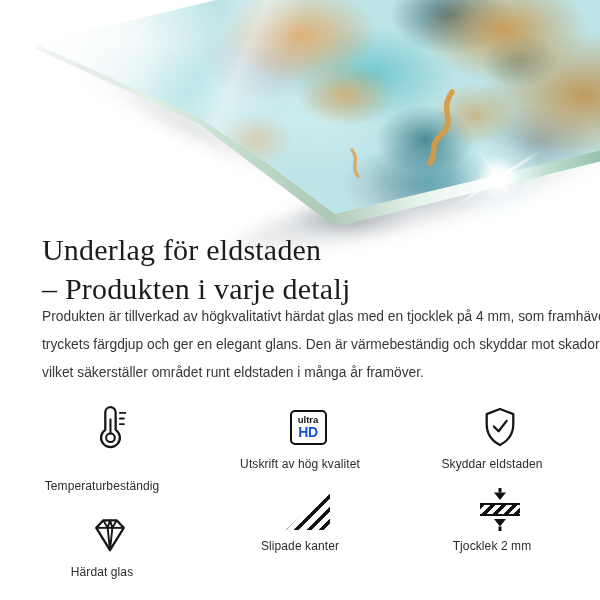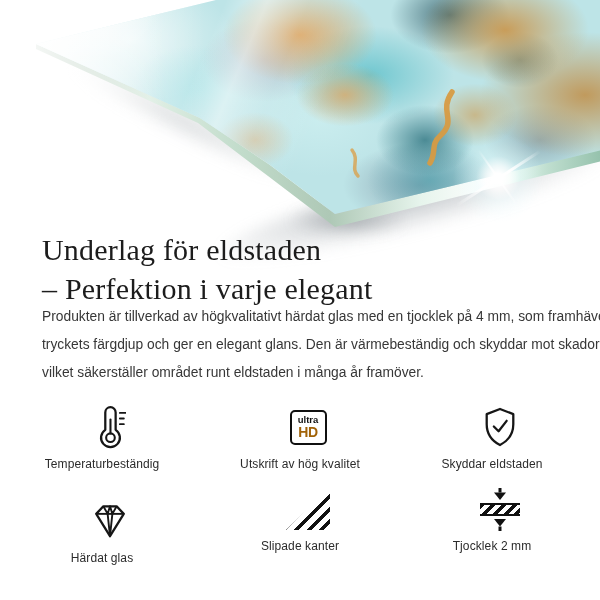--- a/index.html
+++ b/index.html
@@ -76,27 +76,27 @@
     font-family:"Liberation Serif",serif;font-weight:400;
     font-size:30px;line-height:38.5px;color:#1c1c1c;letter-spacing:.2px;}
   .para{position:absolute;left:42px;top:303px;font-size:13.8px;line-height:28px;
     color:#373737;white-space:nowrap;}
 
   
   .feature{position:absolute;width:180px;display:flex;flex-direction:column;
     align-items:center;}
   .icon-box{height:46px;display:flex;align-items:center;justify-content:center;margin-left:16px;}
   .feat-label{margin-top:7px;font-size:12px;color:#2b2b2b;letter-spacing:.1px;}
-  .f1{left:12px;top:404px;} .f2{left:210px;top:404px;} .f3{left:402px;top:404px;}
-  .f4{left:12px;top:498px;} .f5{left:210px;top:486px;text-align:right;} .f6{left:402px;top:486px;}
+  .f1{left:12px;top:404px;gap:22px;} .f2{left:210px;top:404px;} .f3{left:402px;top:404px;}
+  .f4{left:12px;top:512px;} .f5{left:210px;top:486px;text-align:right;} .f6{left:402px;top:486px;}
 
   .uhd-box{width:33px;height:31px;border:2.5px solid #101010;border-radius:5px;
     display:flex;flex-direction:column;align-items:center;justify-content:center;}
   .uhd-top{font-size:9.5px;font-weight:700;line-height:10px;color:#101010;}
-  .uhd-bottom{font-size:14px;font-weight:800;line-height:14px;color:#a16207;letter-spacing:-.3px;}
+  .uhd-bottom{font-size:14px;font-weight:800;line-height:14px;color:#1d4ed8;letter-spacing:-.3px;}
 
   .stripes{width:44px;height:42px;
     background:repeating-linear-gradient(135deg,#111 0 3.6px,transparent 3.6px 8.8px);
     clip-path:polygon(0 100%,100% 0,100% 100%);}
 
   .thick{display:flex;flex-direction:column;align-items:center;}
   .thick-bar{width:40px;height:9px;border-top:2.6px solid #111;border-bottom:2.6px solid #111;
     background:repeating-linear-gradient(135deg,#111 0 3.4px,transparent 3.4px 7.6px);
     margin:2px 0;}
 </style>
@@ -117,21 +117,21 @@
       <path d="M352 150 C360 160 350 168 358 176" fill="none" stroke="#d9a14e" stroke-width="3.5" stroke-linecap="round" opacity=".8"></path>
     </svg>
     <div class="left-fade"></div>
     <div class="sparkle"></div>
   </div>
 
   <div class="content">
 
     <h1 class="headline">
       <span style="display:block">Underlag för eldstaden</span>
-      <span style="display:block">– Perfektion i varje elegant</span>
+      <span style="display:block">– Produkten i varje detalj</span>
     </h1>
 
     <div class="para">
       <div>Produkten är tillverkad av högkvalitativt härdat glas med en tjocklek på 4 mm, som framhäver</div>
       <div>tryckets färgdjup och ger en elegant glans. Den är värmebeständig och skyddar mot skador,</div>
       <div>vilket säkerställer området runt eldstaden i många år framöver.</div>
     </div>
 
     <div class="feature f1">
       <div class="icon-box">

